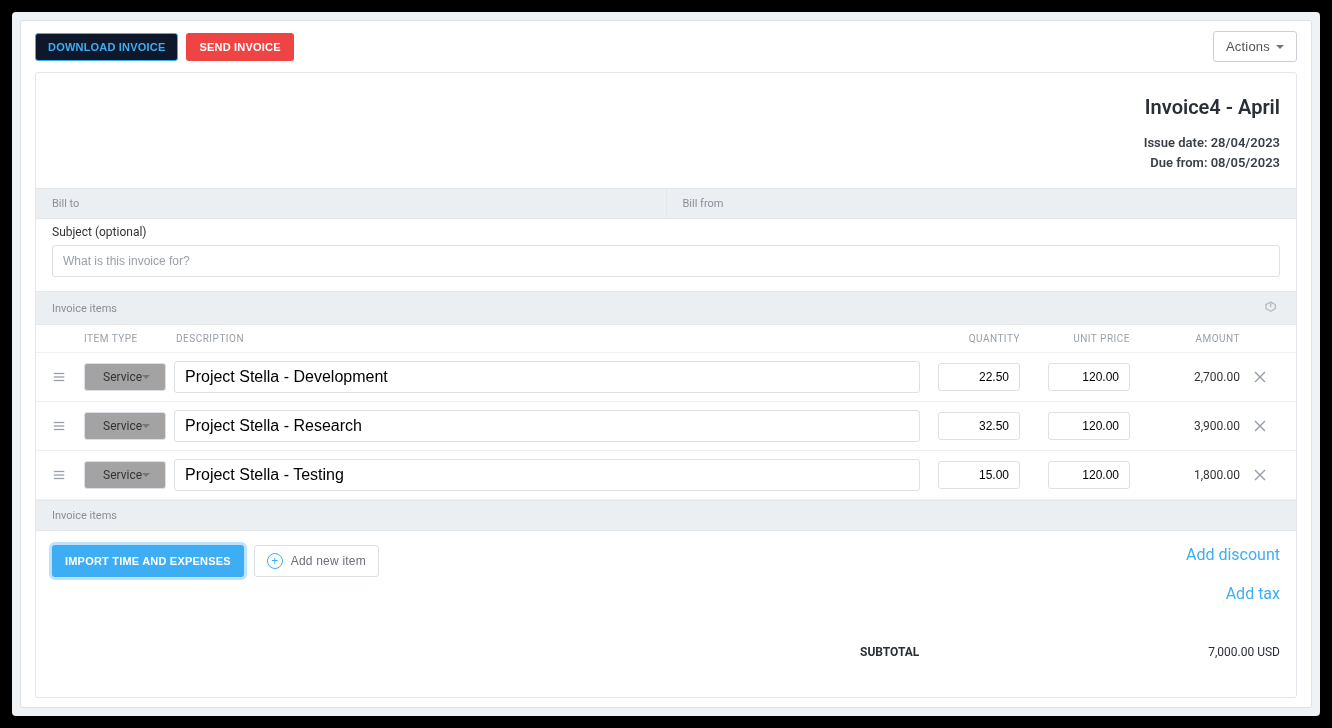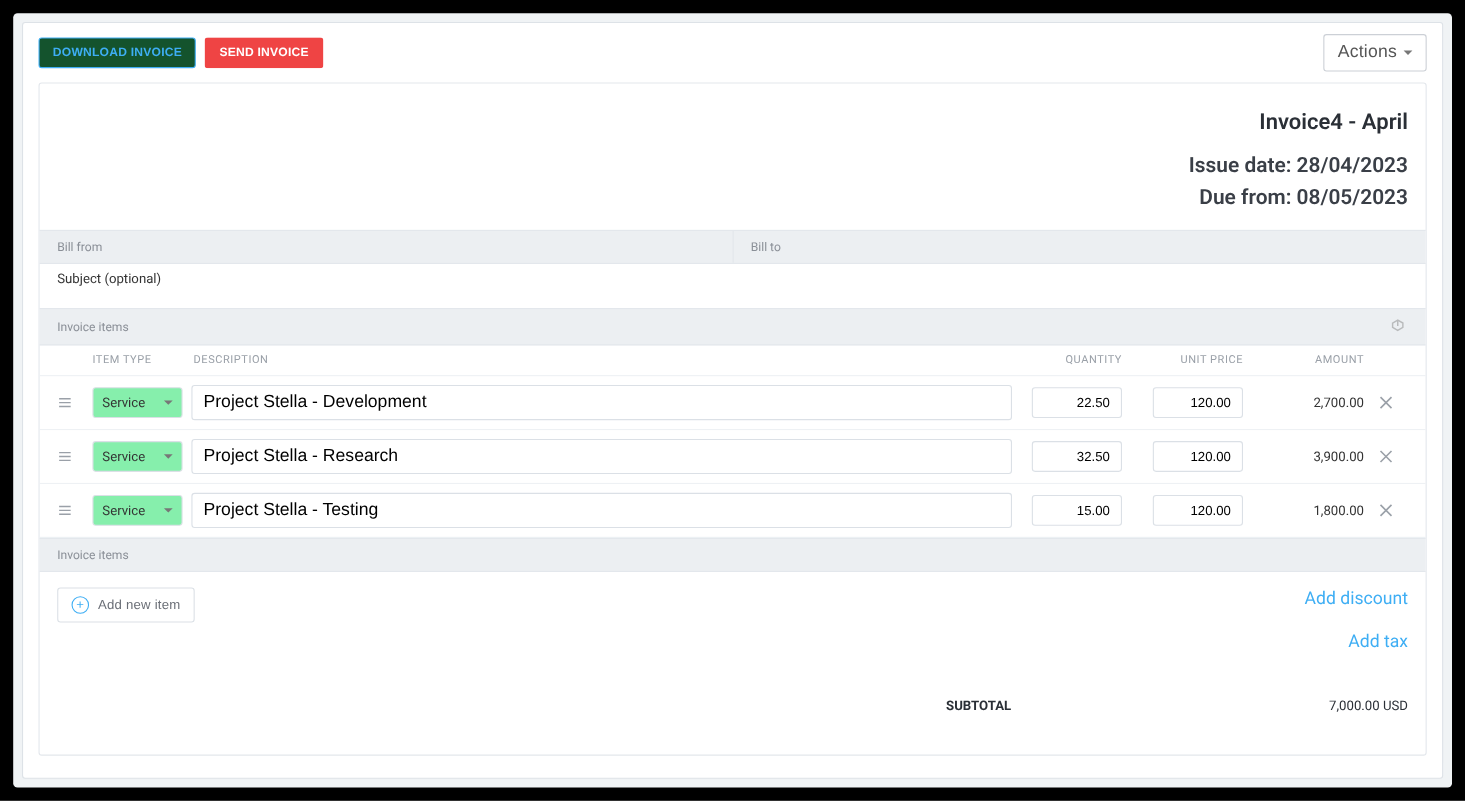--- a/index.html
+++ b/index.html
@@ -34,34 +34,34 @@
 .btn {
   padding: 7px 12px;
   font-size: 11px;
   font-weight: 600;
   border-radius: 3px;
   cursor: pointer;
   border: 1px solid transparent;
   letter-spacing: 0.2px;
 }
 .btn-outline-primary {
-  background: #14532d;
+  background: #0f172a;
   color: #3eaef4;
   border-color: #3eaef4;
 }
 .btn-primary {
   background: #ef4444;
   color: #fff;
 }
 .btn-actions {
   background: #fff;
   color: #555;
   border: 1px solid #ccd0d6;
   font-weight: 400;
-  font-size: 16px;
+  font-size: 13px;
   display: flex;
   align-items: center;
   gap: 6px;
 }
 .caret {
   display: inline-block;
   width: 0; height: 0;
   border-left: 4px solid transparent;
   border-right: 4px solid transparent;
   border-top: 4px solid #777;
@@ -69,21 +69,21 @@
 .card {
   margin: 0 14px 14px 14px;
   border: 1px solid #e3e7ec;
   border-radius: 3px;
 }
 .card-header {
   padding: 22px 16px 16px 16px;
   text-align: right;
 }
 .invoice-title { font-size: 20px; font-weight: 600; color: #2a2f36; margin-bottom: 14px; }
-.date-line { font-size: 19px; font-weight: 600; color: #3a3f47; line-height: 1.5; }
+.date-line { font-size: 13px; font-weight: 600; color: #3a3f47; line-height: 1.5; }
 .section-label-row {
   display: flex;
   background: #eceff2;
   border-top: 1px solid #e3e7ec;
   border-bottom: 1px solid #e3e7ec;
 }
 .section-label-cell {
   flex: 1;
   padding: 8px 16px;
   font-size: 11px;
@@ -151,23 +151,23 @@
   color: #9aa0a8;
   cursor: grab;
   display: flex;
   align-items: center;
 }
 .drag-handle svg { width: 14px; height: 14px; }
 .type-select {
   width: 82px;
   border: 1px solid #dbe0e6;
   border-radius: 3px;
-  padding: 6px 8px;
-  font-size: 12px;
-  background: #86efac;
+  padding: 6px 18px;
+  font-size: 12px;
+  background: #a3a3a3;
   cursor: pointer;
   display: flex;
   justify-content: space-between;
   align-items: center;
 }
 .desc-input {
   flex: 1;
   margin-left: 8px;
   border: 1px solid #dbe0e6;
   border-radius: 3px;
@@ -283,26 +283,27 @@
       <div class="invoice-title">Invoice4 - April</div>
       <div class="date-line">
         <span>Issue date:</span> <span>28/04/2023</span>
       </div>
       <div class="date-line">
         <span>Due from:</span> <span>08/05/2023</span>
       </div>
     </div>
 
     <div class="section-label-row">
+      <div class="section-label-cell">Bill to</div>
       <div class="section-label-cell">Bill from</div>
-      <div class="section-label-cell">Bill to</div>
     </div>
 
     <div class="subject-wrap">
       <div class="subject-label">Subject (optional)</div>
+      <input class="subject-input" placeholder="What is this invoice for?" style="">
     </div>
 
     <div class="items-header">
       <span>Invoice items</span>
       <span class="icon-tags">
         <svg viewBox="0 0 24 24" fill="none" stroke="#888" stroke-width="2">
               <path d="M3 7l7-4 7 4v6l-7 4-7-4V7z"></path>
               <path d="M10 3v8"></path>
             </svg>
       </span>
@@ -387,20 +388,21 @@
                 <line x1="11" y1="1" x2="1" y2="11"></line>
               </svg>
     </div>
           </div>
         </div>
 
     <div class="items-footer">Invoice items</div>
 
     <div class="actions-row">
       <div class="actions-left">
+        <button class="btn btn-import">IMPORT TIME AND EXPENSES</button>
         <button class="btn btn-add-item">
           <span class="plus-circle">+</span>
           <span>Add new item</span>
         </button>
       </div>
       <div class="add-links">
         <a>Add discount</a>
         <a>Add tax</a>
       </div>
     </div>

